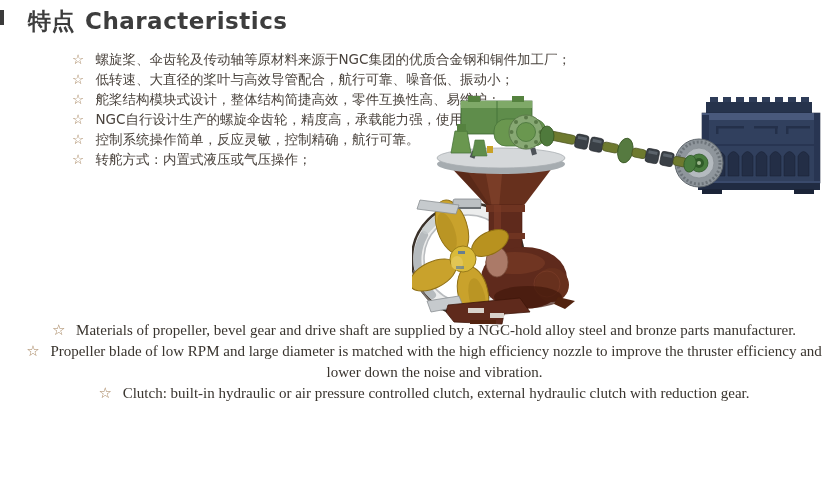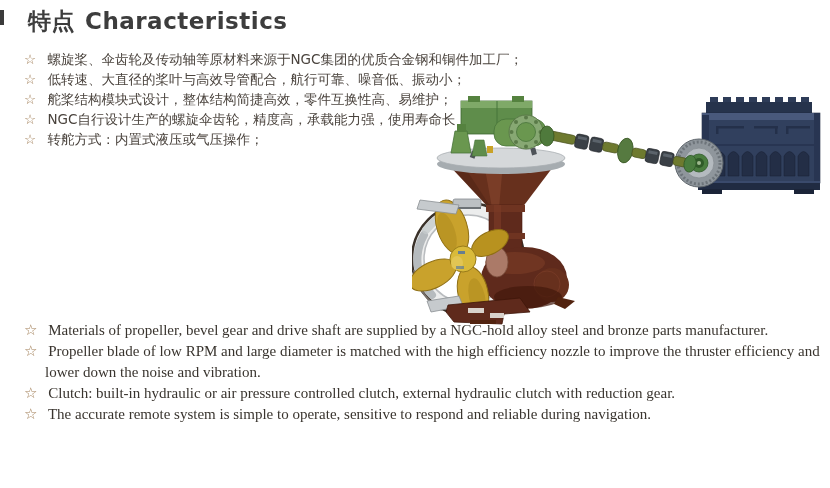--- a/index.html
+++ b/index.html
@@ -13,25 +13,25 @@
   .header {
     position:absolute; left:28px; top:6px; display:flex; align-items:baseline; gap:10px;
   }
   .title-zh, .title-en {
     font-size:23px; font-weight:bold; color:var(--title, #3d3d3d); letter-spacing:0.5px;
   }
   .zh-list {
     position:absolute; left:24px; top:49px; width:472px; margin:0; padding:0; list-style:none;
     font-size:13.5px; line-height:20px; color:var(--text_zh, #4a433d);
   }
-  .zh-list li { padding-left:21px; text-indent:-21px; white-space:nowrap; }
+  .zh-list li { padding-left:21px; text-indent:-21px; white-space:nowrap;margin-left:48px; }
   .en-list {
     position:absolute; left:24px; top:320px; width:800px; margin:0; padding:0; list-style:none;
     font-family:"Liberation Serif", serif;
-    font-size:15px; line-height:21px; color:var(--text_en, #39342e);
+    font-size:15px; line-height:21px; color:var(--text_en, #39342e);text-align:center;
   }
   .en-list li { padding-left:21px; text-indent:-21px; }
   .star { color:var(--star, #a3805a); margin-right:7px; }
   .illustration { position:absolute; left:412px; top:88px; width:418px; height:240px; }
 </style>
 </head>
 <body>
 
 <div class="page">
 
@@ -51,20 +51,24 @@
       <span class="star">☆</span>
       <span>低转速、大直径的桨叶与高效导管配合，航行可靠、噪音低、振动小；</span>
     </li>
       <li class="zh-item">
       <span class="star">☆</span>
       <span>舵桨结构模块式设计，整体结构简捷高效，零件互换性高、易维护；</span>
     </li>
       <li class="zh-item">
       <span class="star">☆</span>
       <span>NGC自行设计生产的螺旋伞齿轮，精度高，承载能力强，使用寿命长；</span>
+    </li>
+      <li class="zh-item">
+      <span class="star">☆</span>
+      <span>控制系统操作简单，反应灵敏，控制精确，航行可靠。</span>
     </li>
       <li class="zh-item">
       <span class="star">☆</span>
       <span>转舵方式：内置式液压或气压操作；</span>
     </li>
     </ul>
 
   <div class="illustration">
     <svg width="418" height="240" viewBox="412 88 418 240" xmlns="http://www.w3.org/2000/svg" role="img" aria-label="Rudder propeller thruster unit connected by a cardan drive shaft to a marine diesel engine">
 
@@ -216,19 +220,15 @@
       <span>Materials of propeller, bevel gear and drive shaft are supplied by a NGC-hold alloy steel and bronze parts manufacturer.</span>
     </li>
       <li class="en-item">
       <span class="star">☆</span>
       <span>Propeller blade of low RPM and large diameter is matched with the high efficiency nozzle to improve the thruster efficiency and lower down the noise and vibration.</span>
     </li>
       <li class="en-item">
       <span class="star">☆</span>
       <span>Clutch: built-in hydraulic or air pressure controlled clutch, external hydraulic clutch with reduction gear.</span>
     </li>
-      <li class="en-item">
-      <span class="star">☆</span>
-      <span>The accurate remote system is simple to operate, sensitive to respond and reliable during navigation.</span>
-    </li>
     </ul>
 
 </div>
 
 </body></html>

